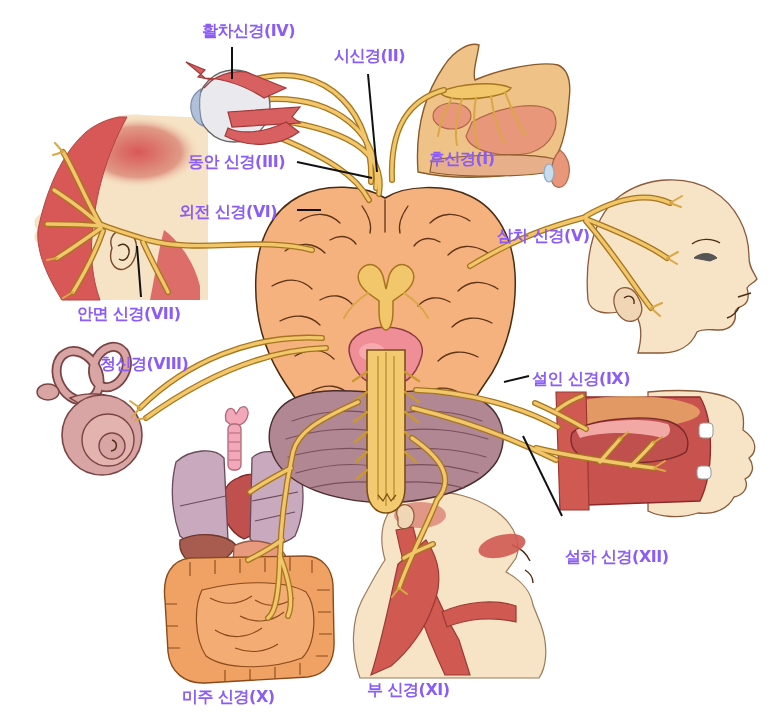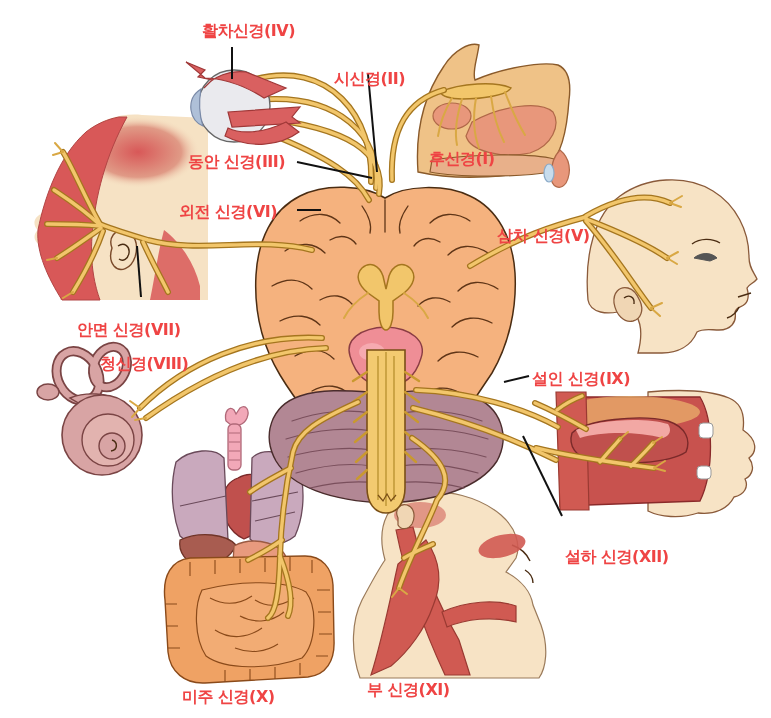--- a/index.html
+++ b/index.html
@@ -1,19 +1,19 @@
 <!DOCTYPE html>
 <html><head>
 <meta charset="utf-8">
 <style>
   html,body{margin:0;padding:0;background:#fff}
   .stage{position:relative;width:771px;height:718px;background:#fff;overflow:hidden;
          font-family:"DejaVu Sans","Liberation Sans",sans-serif}
   .stage svg{position:absolute;left:0;top:0}
-  .lbl{position:absolute;font-weight:bold;font-size:16px;color:#ef4444;
+  .lbl{position:absolute;font-weight:bold;font-size:16px;color:#8b5cf6;
        white-space:nowrap;letter-spacing:-0.5px}
   
   .outline{stroke:#4a2c12;stroke-width:1.4;fill:none}
   .gyri{stroke:#5f3517;stroke-width:1.3;fill:none;stroke-linecap:round}
   .stria{stroke:#7a4f5c;stroke-width:1.2;fill:none;stroke-linecap:round}
   .nerve-outer{stroke:#a5761f;stroke-width:6;fill:none;stroke-linecap:round;stroke-linejoin:round}
   .nerve-inner{stroke:#f2c66b;stroke-width:3.4;fill:none;stroke-linecap:round;stroke-linejoin:round}
   .nerve-thin{stroke:#d9a844;stroke-width:2;fill:none;stroke-linecap:round}
   .rootlet{stroke:#c9992f;stroke-width:2.4;fill:none;stroke-linecap:round}
   .leader{stroke:#111;stroke-width:2;fill:none}
@@ -298,24 +298,24 @@
     <path d="M368,74 L377,172"></path>
     <path d="M297,162 L372,178"></path>
     <path d="M297,210 L321,210"></path>
     <path d="M137,246 L141,297"></path>
     <path d="M504,382 L529,376"></path>
     <path d="M523,436 L562,516"></path>
   </g>
 </svg>
 
   <div class="lbl" style="left:202px;top:21px">활차신경(IV)</div>
-  <div class="lbl" style="left:334px;top:69px">시신경(II)</div>
+  <div class="lbl" style="left:334px;top:46px">시신경(II)</div>
   <div class="lbl" style="left:188px;top:152px">동안 신경(III)</div>
   <div class="lbl" style="left:179px;top:202px">외전 신경(VI)</div>
   <div class="lbl" style="left:429px;top:149px">후신경(I)</div>
   <div class="lbl" style="left:497px;top:226px">삼차 신경(V)</div>
-  <div class="lbl" style="left:77px;top:320px">안면 신경(VII)</div>
+  <div class="lbl" style="left:77px;top:304px">안면 신경(VII)</div>
   <div class="lbl" style="left:100px;top:354px">청신경(VIII)</div>
   <div class="lbl" style="left:532px;top:369px">설인 신경(IX)</div>
   <div class="lbl" style="left:565px;top:547px">설하 신경(XII)</div>
   <div class="lbl" style="left:182px;top:687px">미주 신경(X)</div>
   <div class="lbl" style="left:367px;top:680px">부 신경(XI)</div>
 </div>
 
 </body></html>

